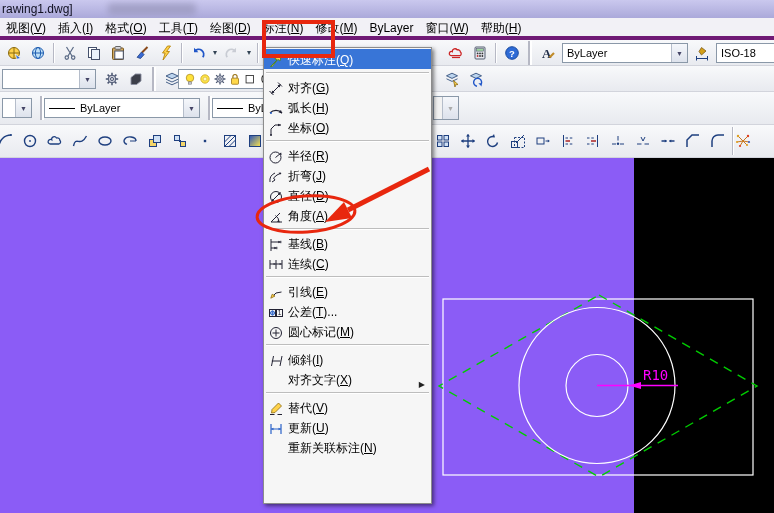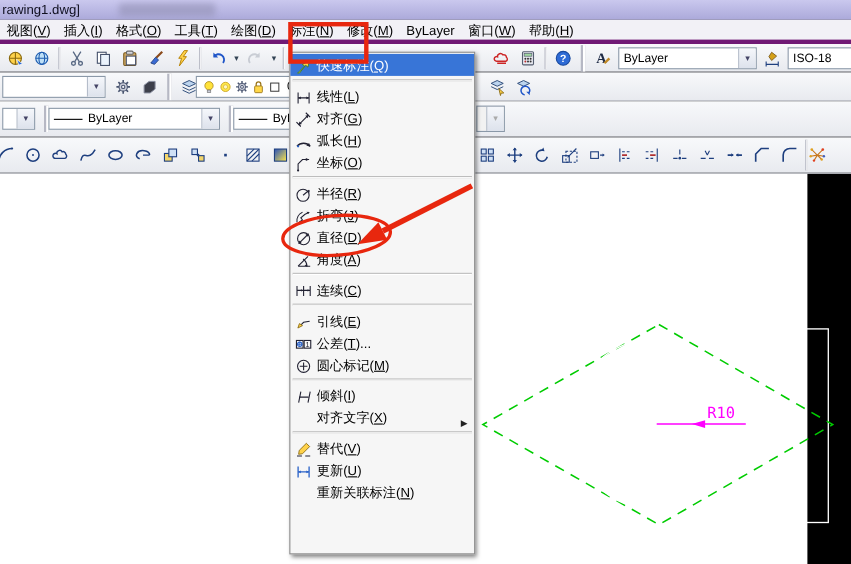--- a/index.html
+++ b/index.html
@@ -36,21 +36,21 @@
   .combo .arrow{margin-left:auto;width:15px;align-self:stretch;flex:0 0 15px;
                 background:linear-gradient(#f5f7fb,#dde2ec);border-left:1px solid #b5bdca;
                 display:flex;align-items:center;justify-content:center;font-size:7px;color:#446;}
   .combo.disabled{background:#f2f2f2;}
   .combo.disabled .arrow{color:#aaa;}
   .linetick{display:inline-block;width:26px;height:0;border-top:1px solid #000;margin-right:5px;flex:0 0 26px;}
   .layer-ics{display:flex;align-items:center;gap:1px;}
   .layer-ics svg{width:14px;height:14px;}
   .layer-name{margin-left:4px;}
   
-  .canvas{position:absolute;left:0;top:158px;width:734px;height:355px;background:#ffffff;}
+  .canvas{position:absolute;left:0;top:158px;width:634px;height:355px;background:#8b5cf6;}
   
   .dropdown{position:absolute;left:263px;top:47px;width:169px;height:457px;background:#f6f6f6;
             border:1px solid #8c8c8c;box-shadow:2px 2px 4px rgba(0,0,0,.5);box-sizing:border-box;
             z-index:20;padding-top:1px;}
   .dmi{height:20px;display:flex;align-items:flex-end;font-size:12px;color:#000;position:relative;}
   .dmi .ic{flex:0 0 24px;display:flex;align-items:center;justify-content:center;}
   .dmi .lbl{white-space:nowrap;}
   .dmi.hl{background:#3875d7;color:#fff;}
   .dmi .sub{position:absolute;right:6px;font-size:8px;color:#222;}
   .dms{height:8px;position:relative;}
@@ -480,29 +480,20 @@
           <svg width="16" height="16" viewBox="0 0 16 16">
             <path d="M2.5 13.5L9 7 6.8 5.6 13.5 2l-1.6 6-2-1.6-5.6 7z" fill="#ffd24a" stroke="#3f7f2f" stroke-width=".9"></path>
           </svg>
         </span>
         <span class="lbl">快速标注(<u>Q</u>)</span>
       </div>
       <div class="dms"></div>
       <div class="dmi">
         <span class="ic">
           <svg width="16" height="16" viewBox="0 0 16 16">
-            <path d="M3 3v10M13 3v10M3 8h10" stroke="#223" fill="none"></path>
-            <path d="M3 8l2.5-1.3v2.6zM13 8l-2.5-1.3v2.6z" fill="#223"></path>
-          </svg>
-        </span>
-        <span class="lbl">线性(<u>L</u>)</span>
-      </div>
-      <div class="dmi">
-        <span class="ic">
-          <svg width="16" height="16" viewBox="0 0 16 16">
             <path d="M3.5 12.5l9-9" stroke="#223" fill="none"></path>
             <path d="M3.5 12.5l.7-3 2.3 2.3zM12.5 3.5l-3 .7L11.8 6.5z" fill="#223"></path>
             <path d="M1.5 10l4 4M10 1.5l4 4" stroke="#223" fill="none"></path>
           </svg>
         </span>
         <span class="lbl">对齐(<u>G</u>)</span>
       </div>
       <div class="dmi">
         <span class="ic">
           <svg width="16" height="16" viewBox="0 0 16 16">
@@ -558,20 +549,30 @@
         <span class="ic">
           <svg width="16" height="16" viewBox="0 0 16 16">
             <path d="M3 13h11M3 13l9-9" stroke="#223" fill="none"></path>
             <path d="M11 13a8 8 0 0 0-3.5-6.5" fill="none" stroke="#223"></path>
             <path d="M11.5 13.5l-2.6-1 2-1.8z" fill="#223"></path>
           </svg>
         </span>
         <span class="lbl">角度(<u>A</u>)</span>
       </div>
       <div class="dms"></div>
+      <div class="dmi">
+        <span class="ic">
+          <svg width="16" height="16" viewBox="0 0 16 16">
+            <path d="M3 2v12M3 5h9M3 11h5" stroke="#223" fill="none"></path>
+            <path d="M12.8 5l-2.5-1.2v2.4zM8.8 11l-2.5-1.2v2.4z" fill="#223"></path>
+            <path d="M12.8 3.8v2.4M8.8 9.8v2.4" stroke="#223" fill="none"></path>
+          </svg>
+        </span>
+        <span class="lbl">基线(<u>B</u>)</span>
+      </div>
       <div class="dmi">
         <span class="ic">
           <svg width="16" height="16" viewBox="0 0 16 16">
             <path d="M2 3v9M8 3v9M14 3v9M2 7h12" stroke="#223" fill="none"></path>
             <path d="M7.6 7l-2-1v2zM13.6 7l-2-1v2z" fill="#223"></path>
           </svg>
         </span>
         <span class="lbl">连续(<u>C</u>)</span>
       </div>
       <div class="dms"></div>

